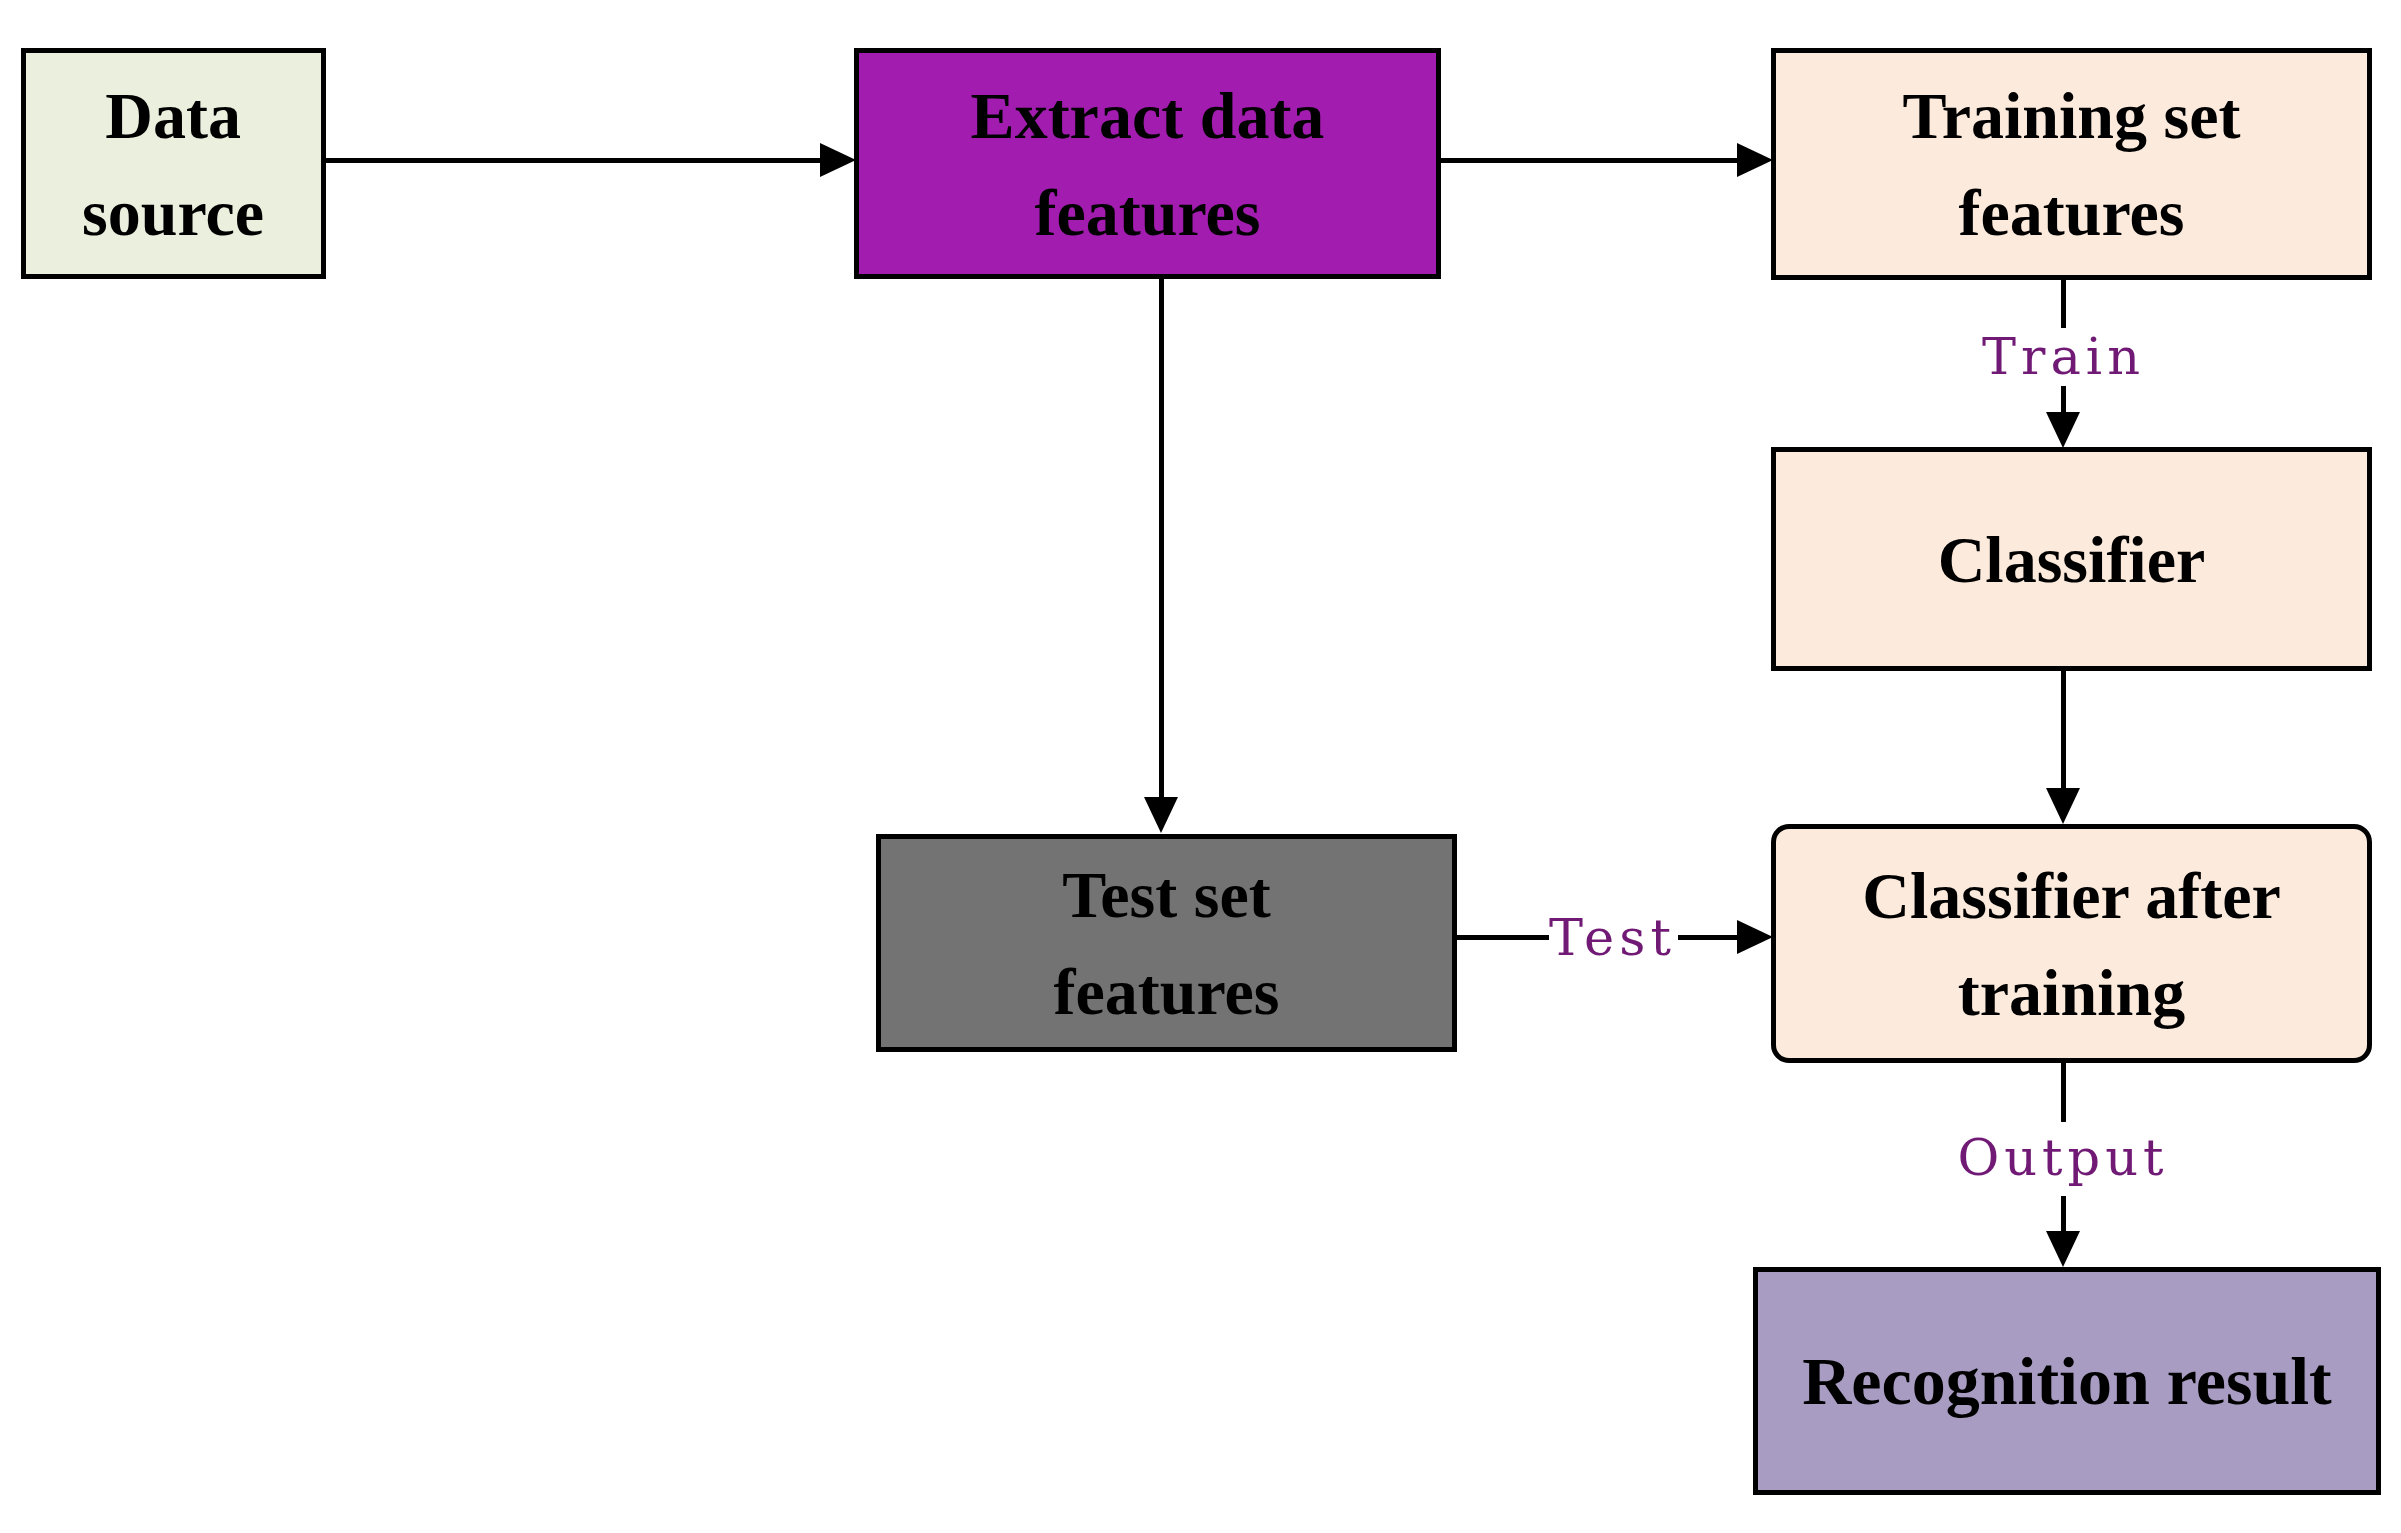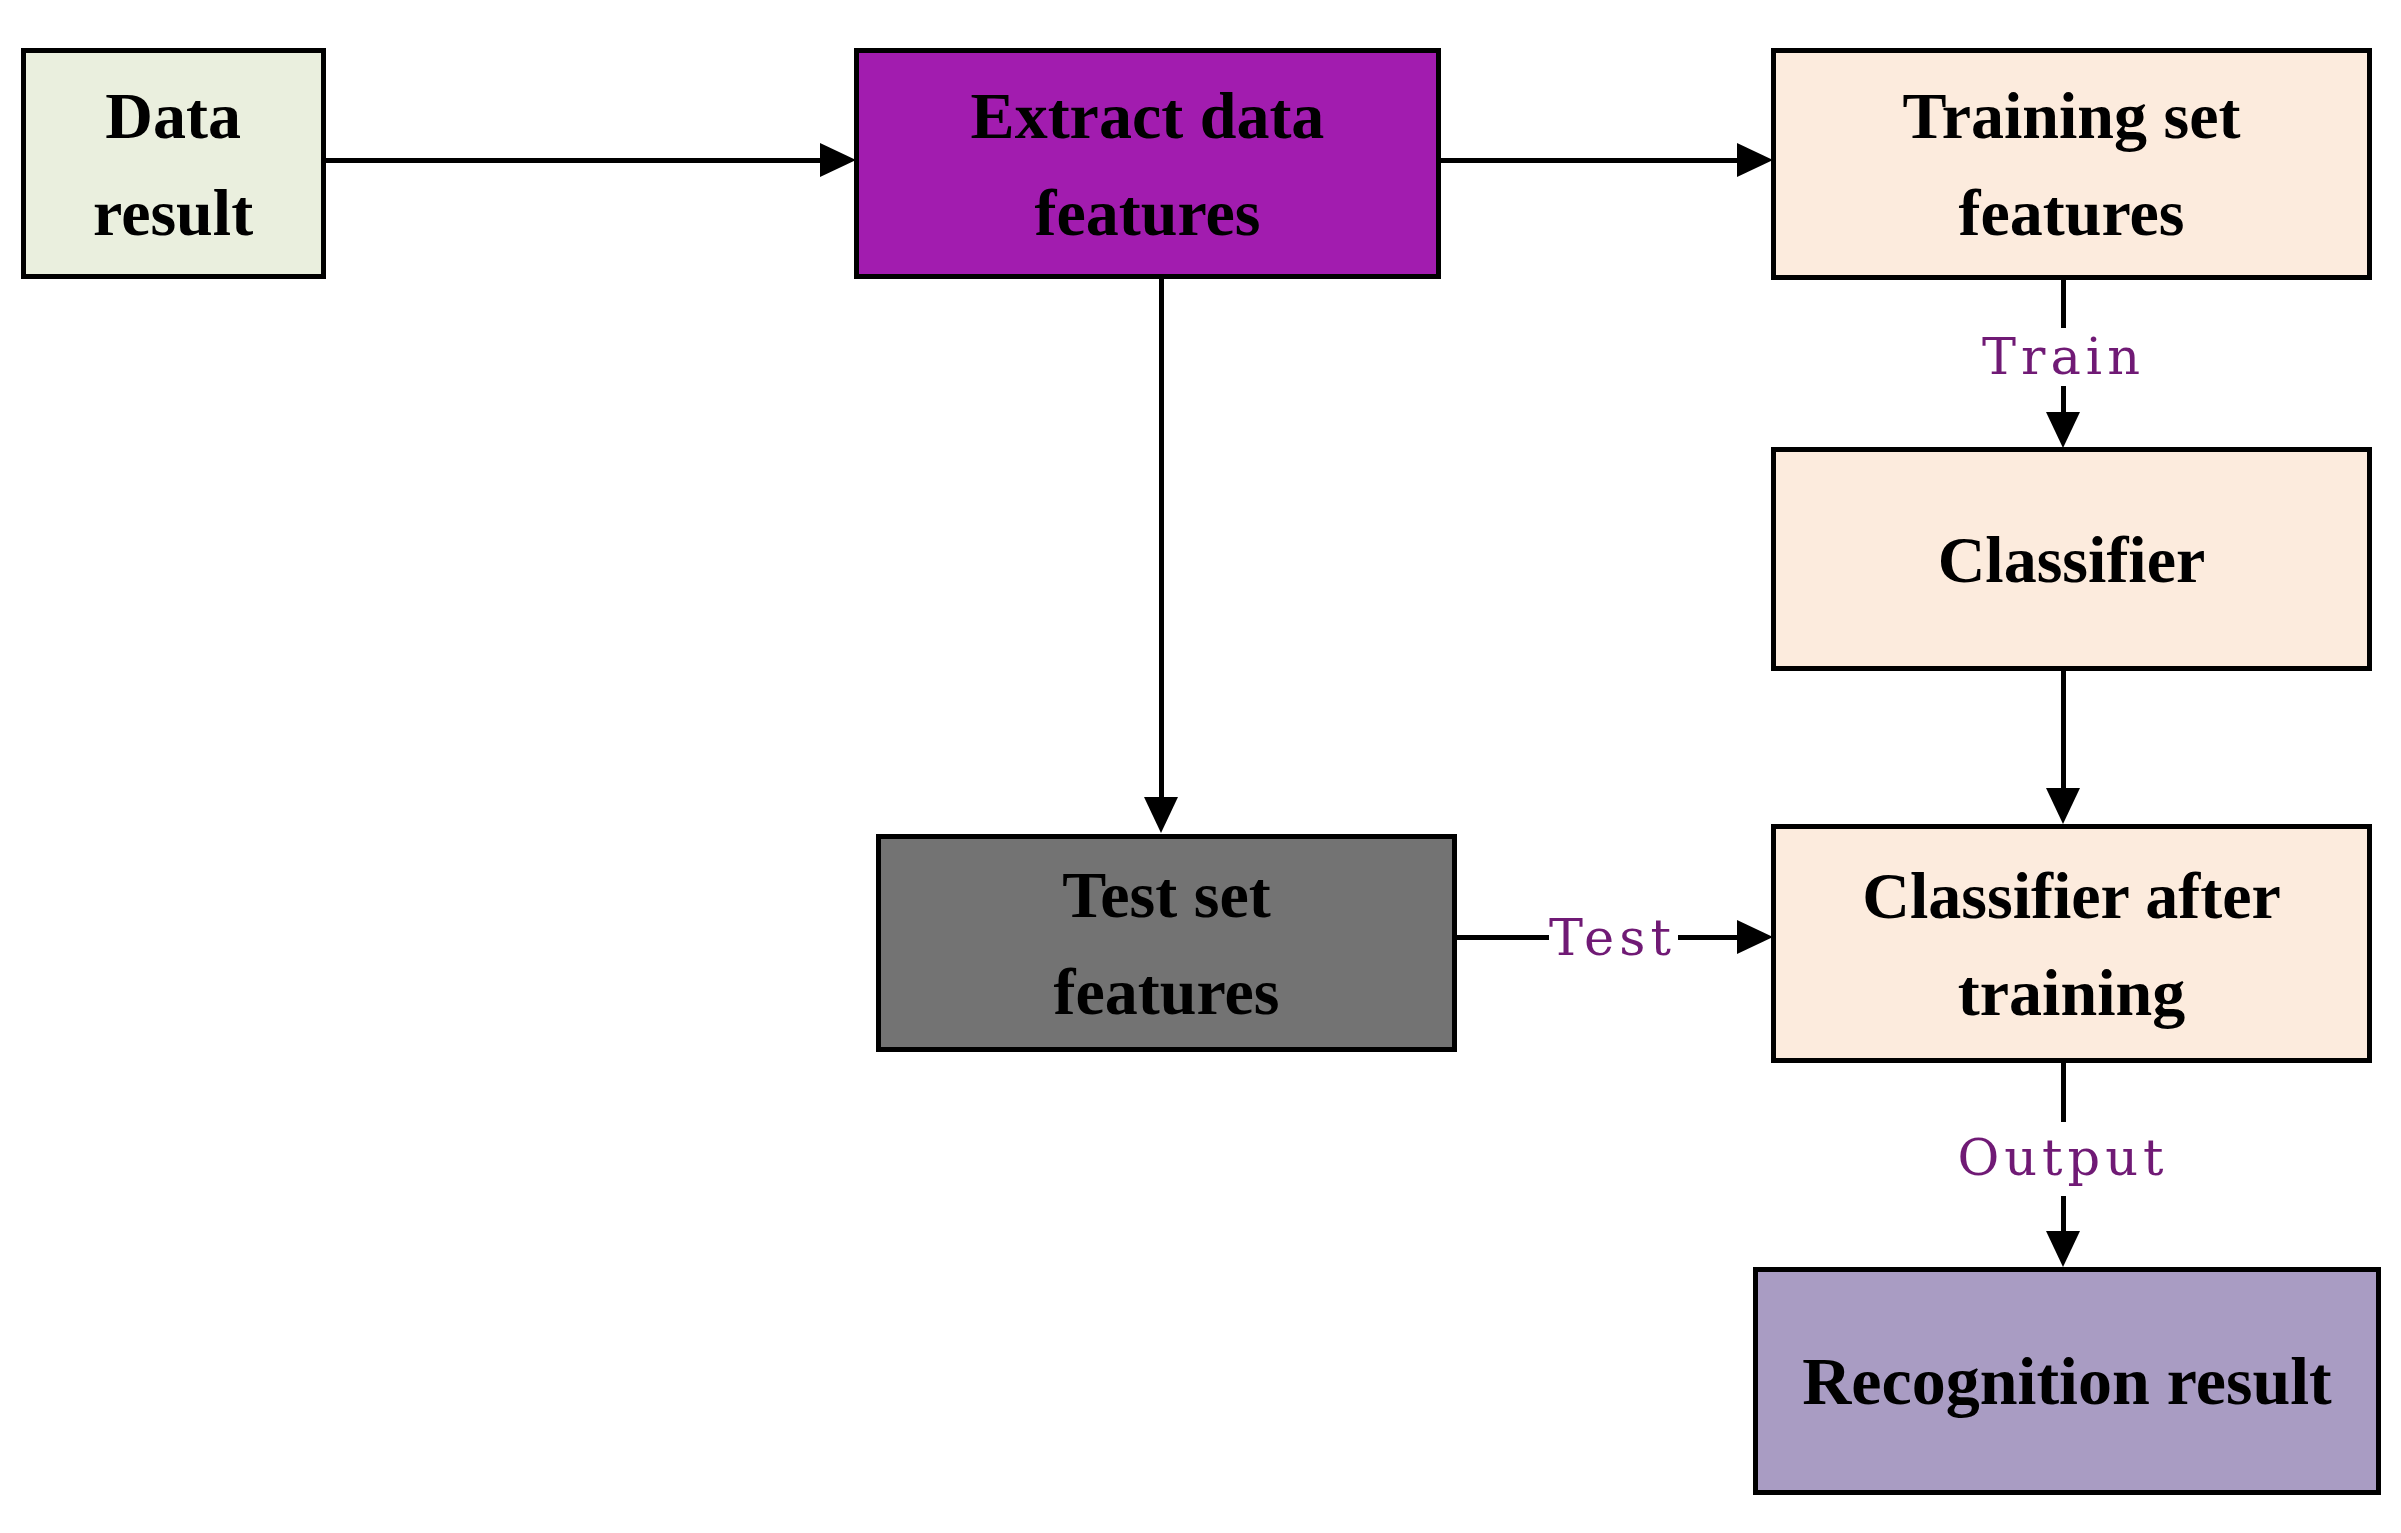--- a/index.html
+++ b/index.html
@@ -83,21 +83,21 @@
   .el-test   { left: 1530px; top: 909px; width: 165px; height: 58px; text-align: center; }
   .el-output { left: 1919px; top: 1129px; width: 288px; height: 58px; }
 </style>
 </head>
 <body>
 
 <div id="canvas">
 
   <div class="node n-data-source" style="background: rgb(234, 239, 222);">
     <span>Data</span>
-    <span>result</span>
+    <span>source</span>
   </div>
 
   <div class="node n-extract" style="background: #a21caf;">
     <span>Extract data</span>
     <span>features</span>
   </div>
 
   <div class="node n-training-set" style="background: rgb(252, 235, 221);">
     <span>Training set</span>
     <span>features</span>
@@ -105,21 +105,21 @@
 
   <div class="node n-classifier" style="background: rgb(252, 235, 221);">
     <span>Classifier</span>
   </div>
 
   <div class="node n-test-set" style="background: #737373;">
     <span>Test set</span>
     <span>features</span>
   </div>
 
-  <div class="node n-classifier-trained" style="background: rgb(252, 235, 221);">
+  <div class="node n-classifier-trained" style="background: rgb(252, 235, 221); border-radius: 18px;">
     <span>Classifier after</span>
     <span>training</span>
   </div>
 
   <div class="node n-recognition" style="background: rgb(169, 156, 195);">
     <span>Recognition result</span>
   </div>
 
   <div class="line l-a"></div>
   <div class="head head-right h-a"></div>

